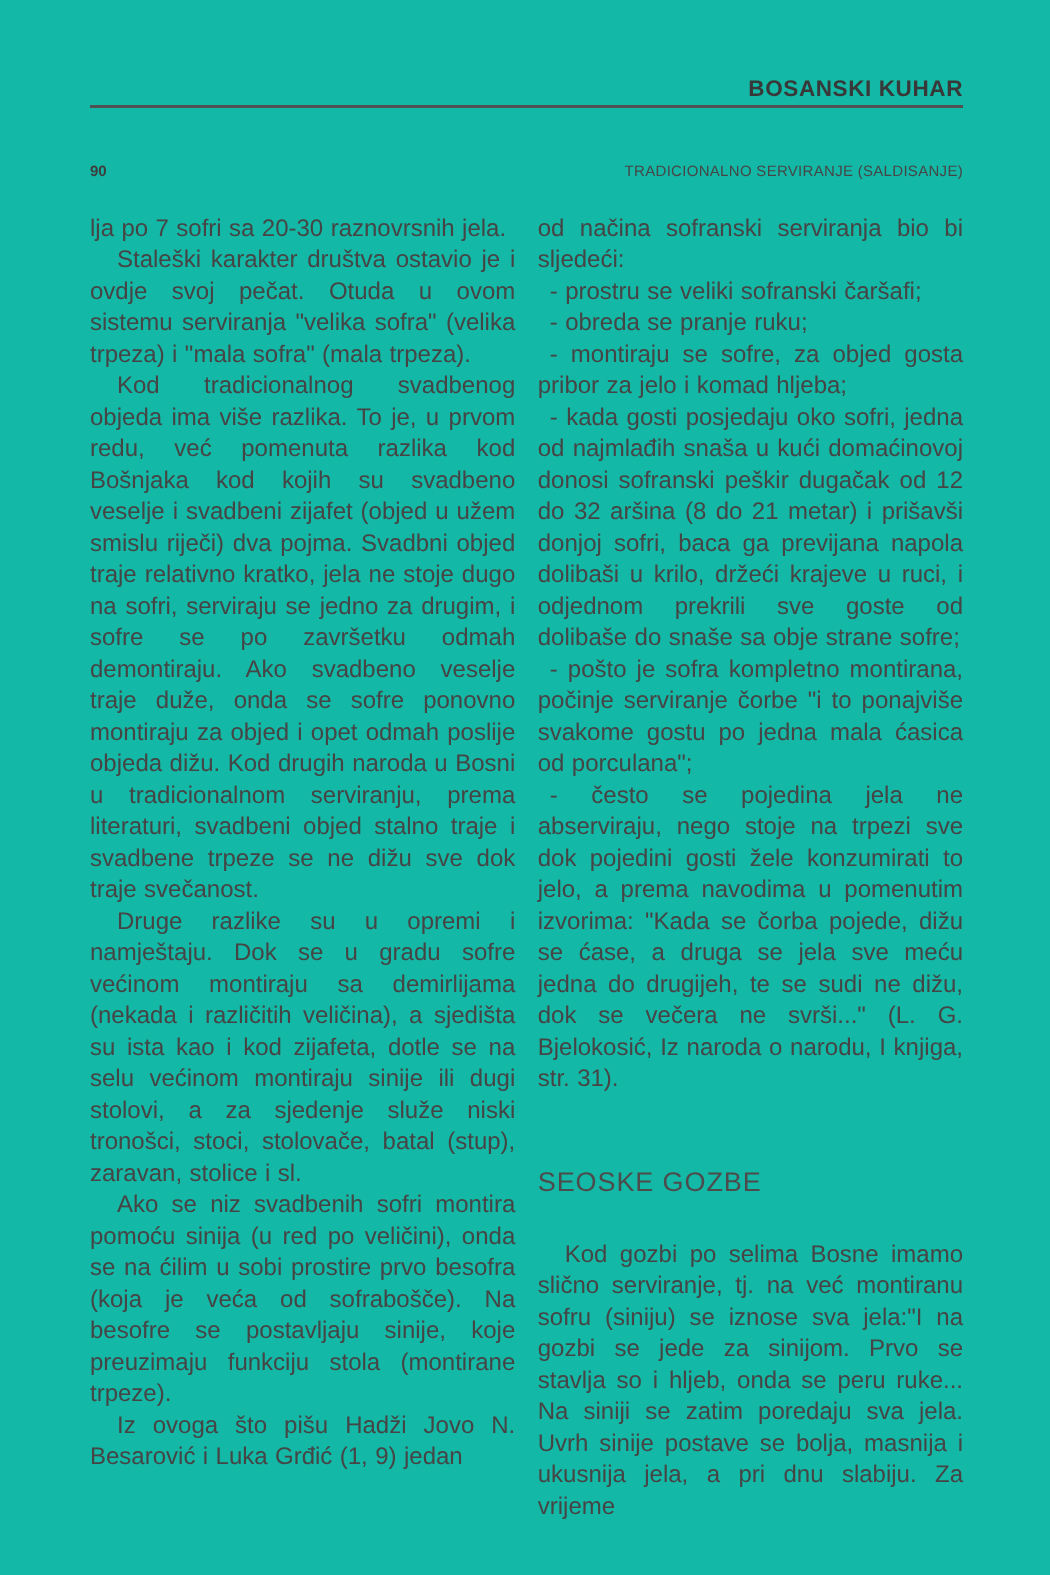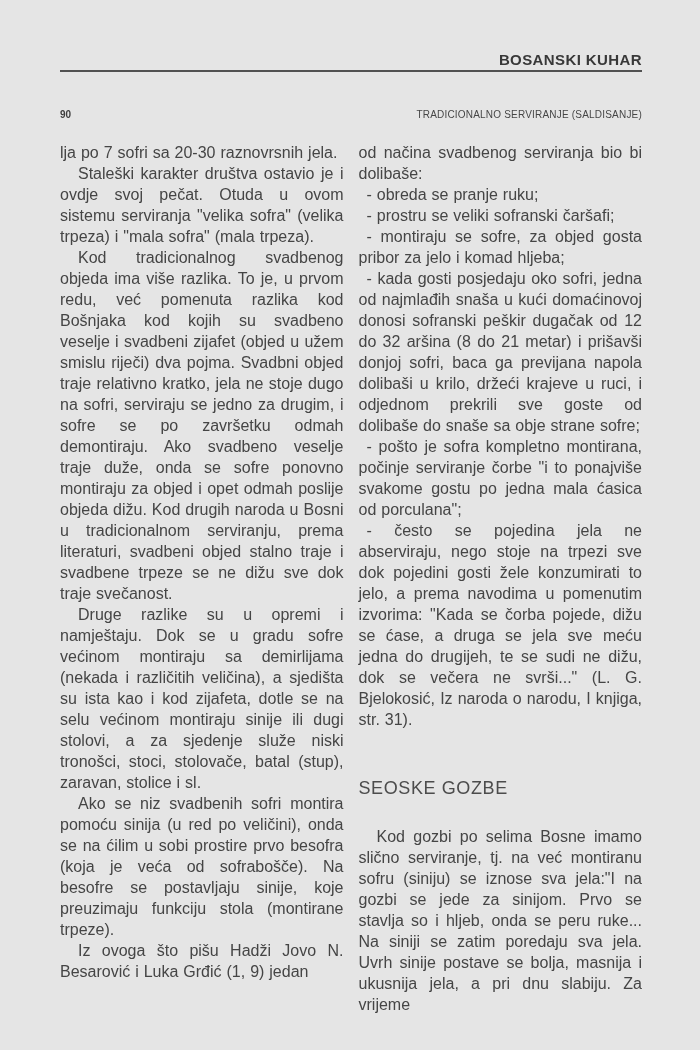--- a/index.html
+++ b/index.html
@@ -5,21 +5,21 @@
   html, body {
     margin: 0;
     padding: 0;
     background: #fafaf9;
   }
   .page {
     position: relative;
     width: 700px;
     height: 1050px;
     box-sizing: border-box;
-    background: #e5e5e5;
+    background: #14b8a6;
     color: #434343;
     font-family: "Liberation Sans", "DejaVu Sans", sans-serif;
     padding: 52px 58px 0 60px;
     overflow: hidden;
   }
   
   .book-title {
     text-align: right;
     font-size: 15px;
     font-weight: 700;
@@ -98,23 +98,23 @@
     <section class="col">
       <p class="para noind">lja po 7 sofri sa 20-30 raznovrsnih jela.</p>
       <p class="para">Staleški karakter društva ostavio je i ovdje svoj pečat. Otuda u ovom sistemu serviranja "velika sofra" (velika trpeza) i "mala sofra" (mala trpeza).</p>
       <p class="para">Kod tradicionalnog svadbenog objeda ima više razlika. To je, u prvom redu, već pomenuta razlika kod Bošnjaka kod kojih su svadbeno veselje i svadbeni zijafet (objed u užem smislu riječi) dva pojma. Svadbni objed traje relativno kratko, jela ne stoje dugo na sofri, serviraju se jedno za drugim, i sofre se po završetku odmah demontiraju. Ako svadbeno veselje traje duže, onda se sofre ponovno montiraju za objed i opet odmah poslije objeda dižu. Kod drugih naroda u Bosni u tradicionalnom serviranju, prema literaturi, svadbeni objed stalno traje i svadbene trpeze se ne dižu sve dok traje svečanost.</p>
       <p class="para">Druge razlike su u opremi i namještaju. Dok se u gradu sofre većinom montiraju sa demirlijama (nekada i različitih veličina), a sjedišta su ista kao i kod zijafeta, dotle se na selu većinom montiraju sinije ili dugi stolovi, a za sjedenje služe niski tronošci, stoci, stolovače, batal (stup), zaravan, stolice i sl.</p>
       <p class="para">Ako se niz svadbenih sofri montira pomoću sinija (u red po veličini), onda se na ćilim u sobi prostire prvo besofra (koja je veća od sofrabošče). Na besofre se postavljaju sinije, koje preuzimaju funkciju stola (montirane trpeze).</p>
       <p class="para">Iz ovoga što pišu Hadži Jovo N. Besarović i Luka Grđić (1, 9) jedan</p>
     </section>
 
     <section class="col">
-      <p class="para noind">od načina svadbenog serviranja bio bi dolibaše:</p>
+      <p class="para noind">od načina sofranski serviranja bio bi sljedeći:</p>
+      <p class="para bullet">- prostru se veliki sofranski čaršafi;</p>
       <p class="para bullet">- obreda se pranje ruku;</p>
-      <p class="para bullet">- prostru se veliki sofranski čaršafi;</p>
       <p class="para bullet">- montiraju se sofre, za objed gosta pribor za jelo i komad hljeba;</p>
       <p class="para bullet">- kada gosti posjedaju oko sofri, jedna od najmlađih snaša u kući domaćinovoj donosi sofranski peškir dugačak od 12 do 32 aršina (8 do 21 metar) i prišavši donjoj sofri, baca ga previjana napola dolibaši u krilo, držeći krajeve u ruci, i odjednom prekrili sve goste od dolibaše do snaše sa obje strane sofre;</p>
       <p class="para bullet">- pošto je sofra kompletno montirana, počinje serviranje čorbe "i to ponajviše svakome gostu po jedna mala ćasica od porculana";</p>
       <p class="para bullet">- često se pojedina jela ne abserviraju, nego stoje na trpezi sve dok pojedini gosti žele konzumirati to jelo, a prema navodima u pomenutim izvorima: "Kada se čorba pojede, dižu se ćase, a druga se jela sve meću jedna do drugijeh, te se sudi ne dižu, dok se večera ne svrši..." (L. G. Bjelokosić, Iz naroda o narodu, I knjiga, str. 31).</p>
       <h2 class="section-heading">SEOSKE GOZBE</h2>
       <p class="para">Kod gozbi po selima Bosne imamo slično serviranje, tj. na već montiranu sofru (siniju) se iznose sva jela:"I na gozbi se jede za sinijom. Prvo se stavlja so i hljeb, onda se peru ruke... Na siniji se zatim poredaju sva jela. Uvrh sinije postave se bolja, masnija i ukusnija jela, a pri dnu slabiju. Za vrijeme</p>
     </section>
 
   </main>
 

